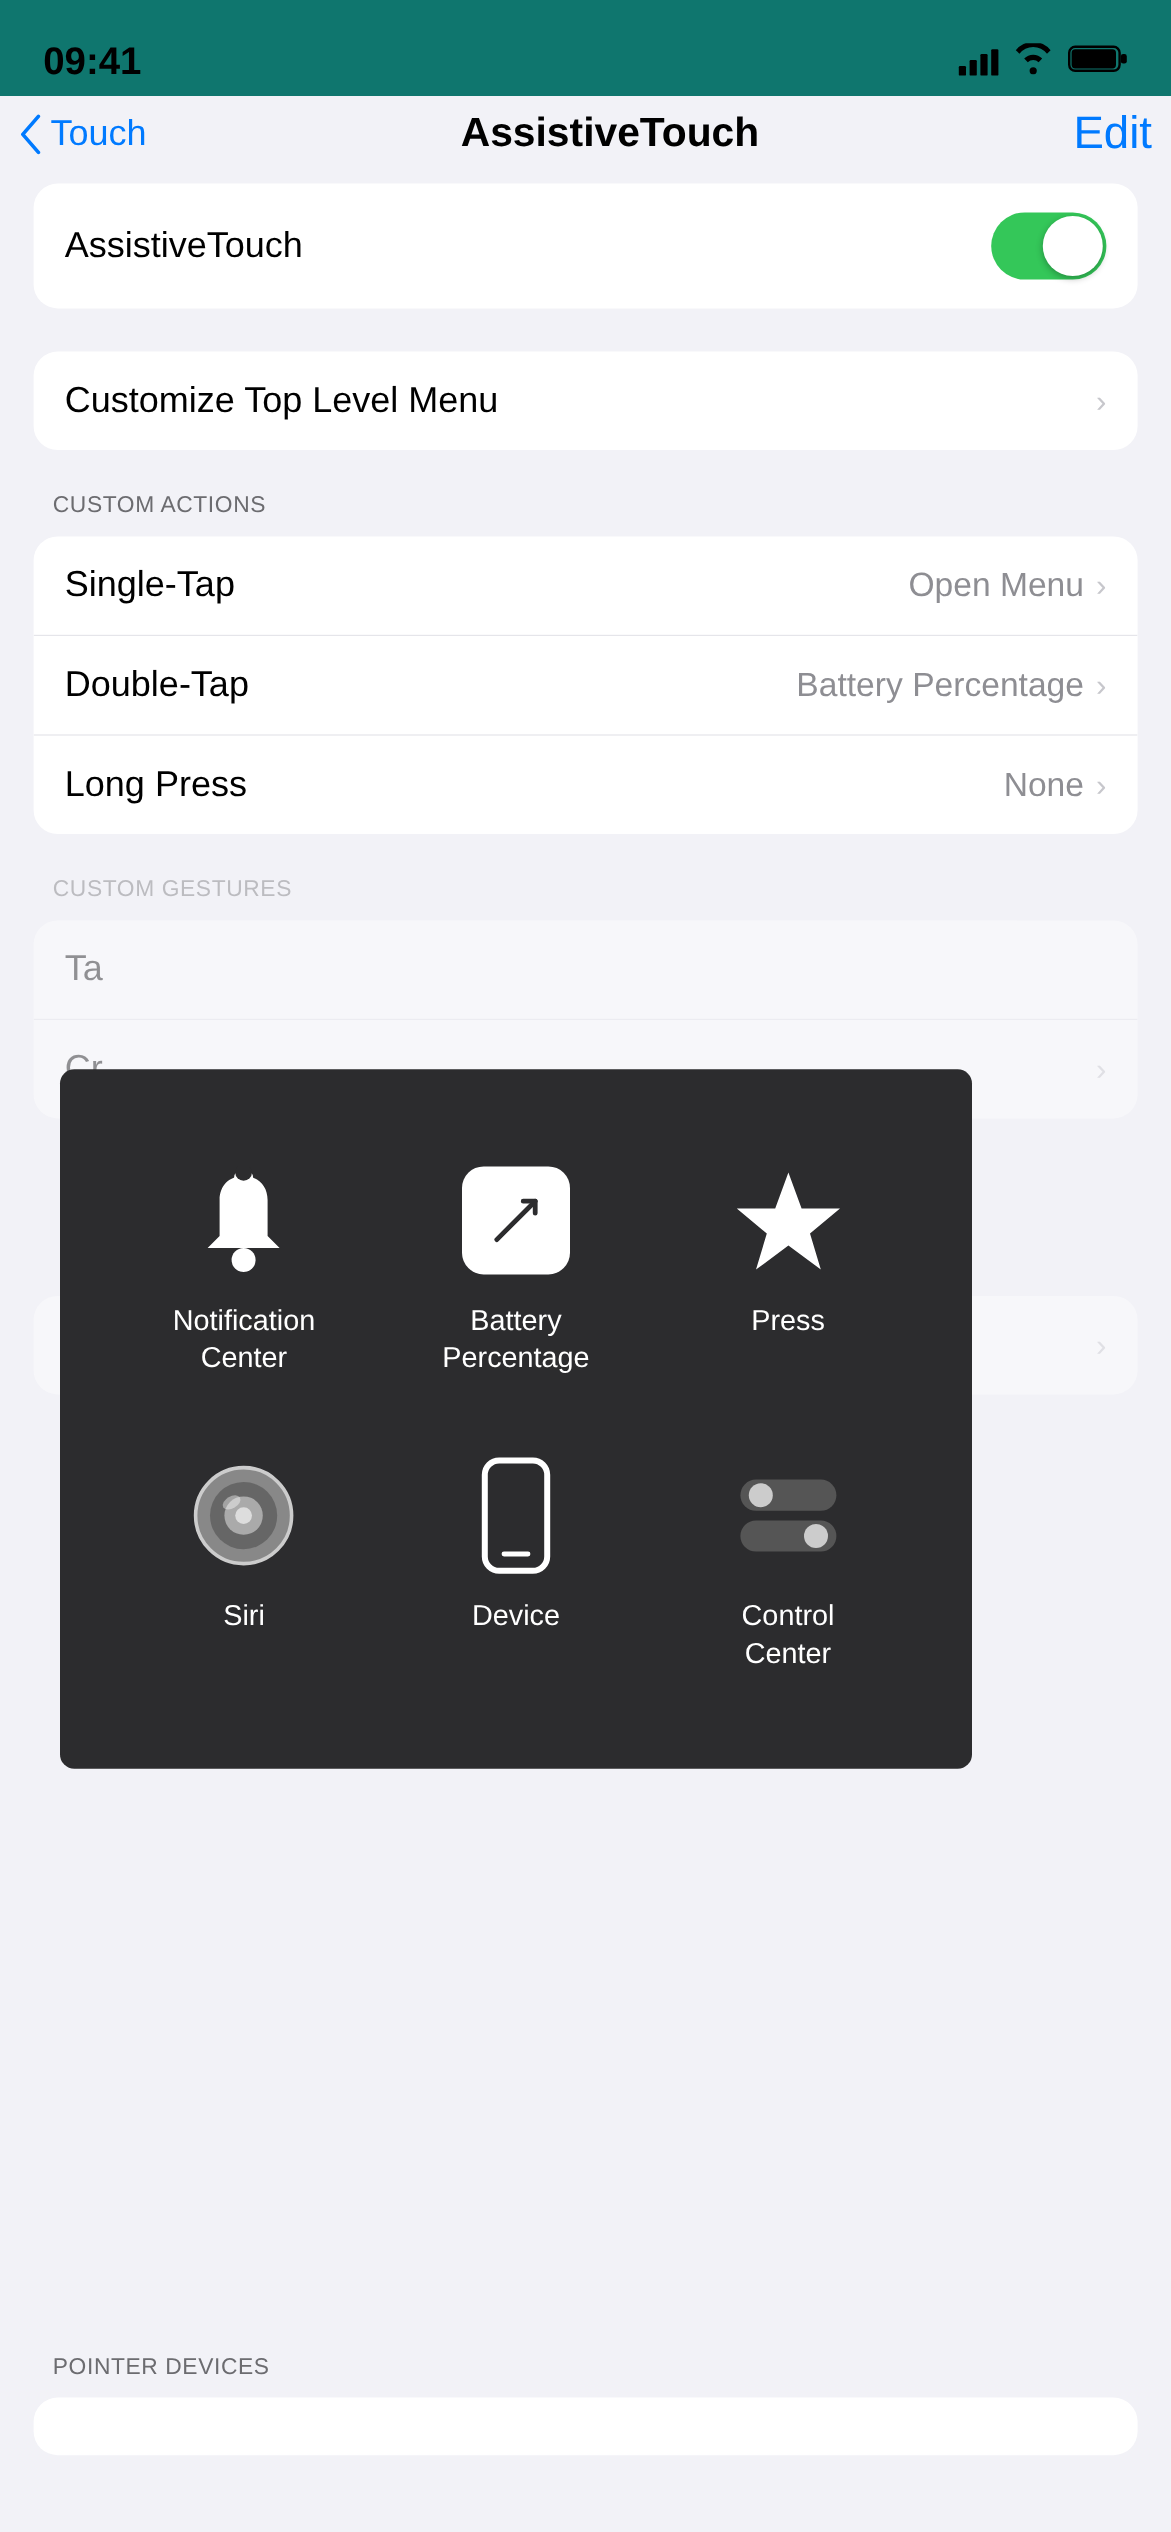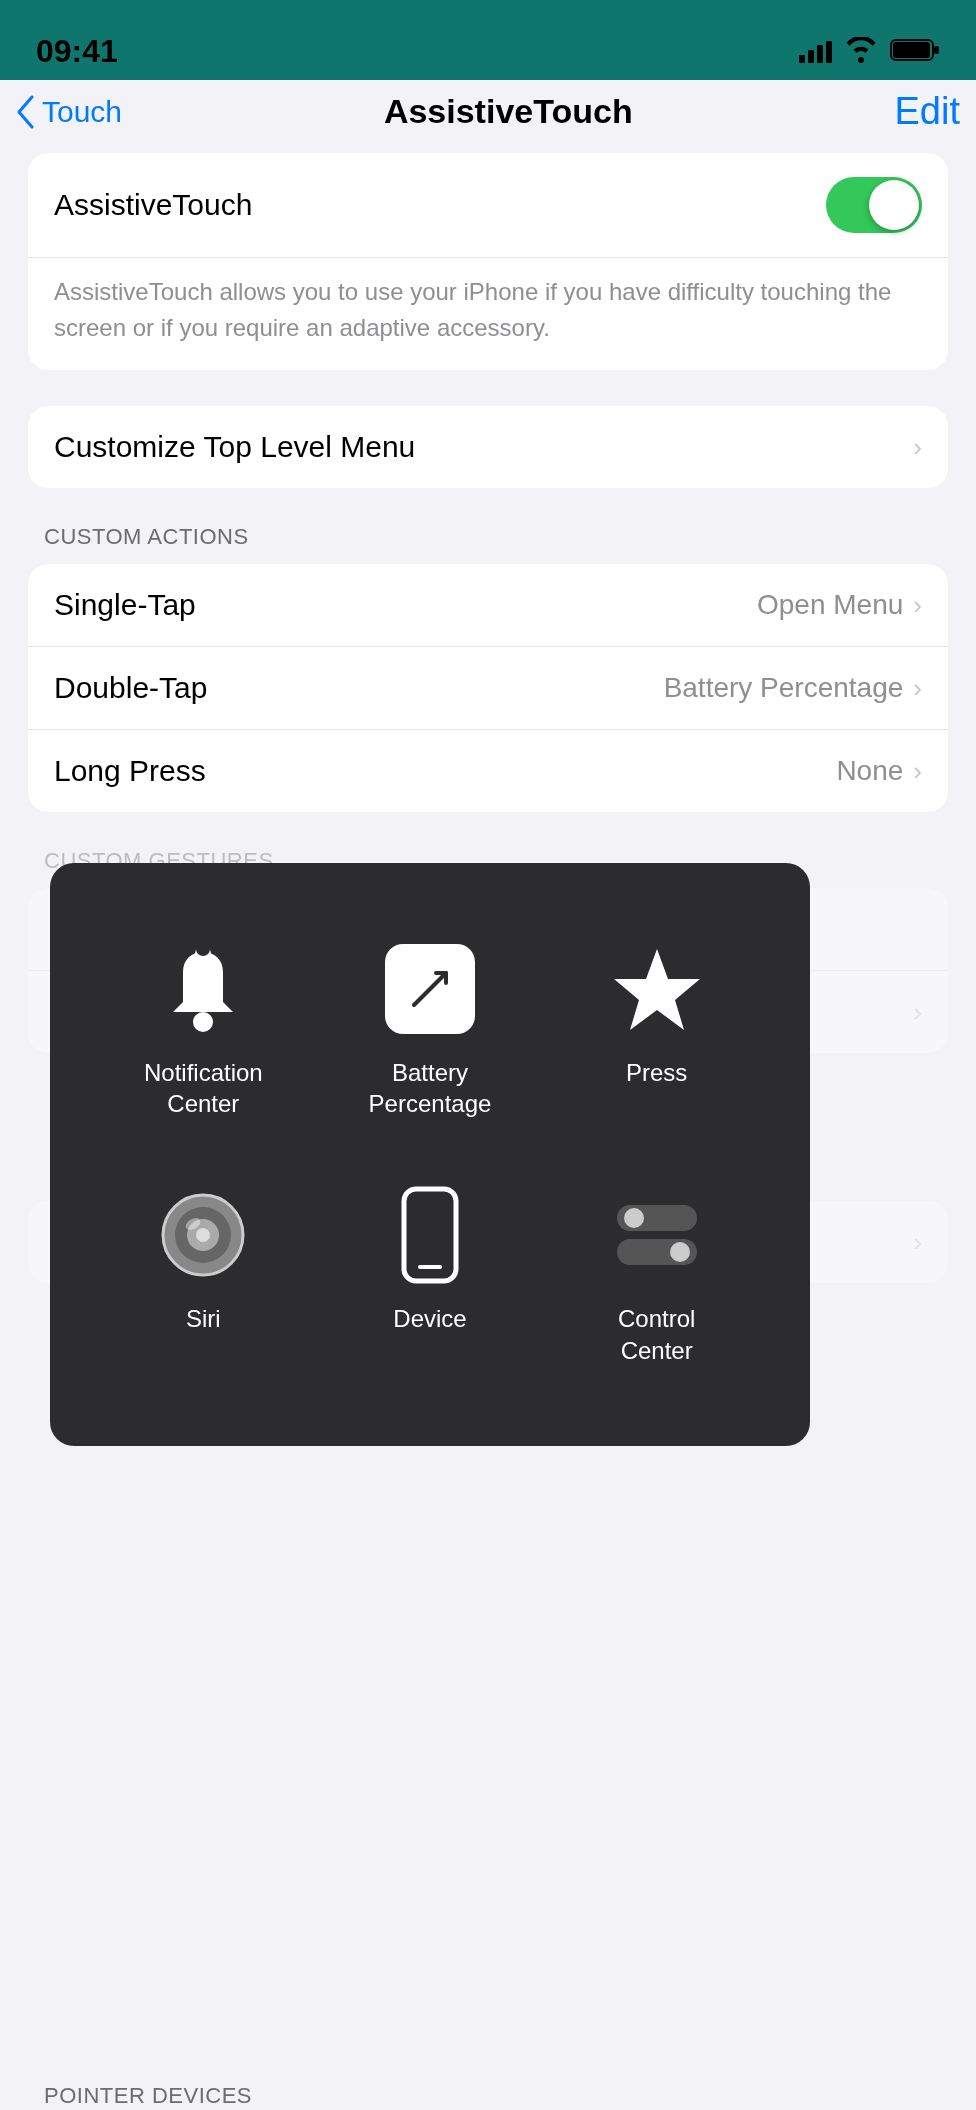--- a/index.html
+++ b/index.html
@@ -69,21 +69,21 @@
       font-size: 38px;
       cursor: pointer;
     }
 
     
     .section {
       padding: 0 28px;
       margin-bottom: 36px;
     }
     .section-label {
-      font-size: 22px;
+      font-size: 19px;
       font-weight: 400;
       color: #6c6c70;
       text-transform: uppercase;
       letter-spacing: 0.5px;
       margin-bottom: 14px;
       padding-left: 16px;
     }
     .card {
       background: #fff;
       border-radius: 20px;
@@ -140,25 +140,25 @@
     .description-text {
       padding: 16px 26px 24px;
       font-size: 24px;
       color: #8e8e93;
       line-height: 1.5;
     }
 
     
     .popup-overlay {
       position: absolute;
-      top: 863px;
+      top: 891px;
       left: 50px;
       width: 760px;
       background: #2c2c2e;
-      border-radius: 24px;
+      border-radius: 12px;
       padding: 40px 40px 50px;
       z-index: 100;
     }
     .popup-grid {
       display: grid;
       grid-template-columns: 1fr 1fr 1fr;
       gap: 0;
     }
     .popup-item {
       display: flex;
@@ -238,21 +238,20 @@
 </div>
 
 <div class="section">
   <div class="card">
     <div class="card-row">
       <span class="row-label">AssistiveTouch</span>
       <div class="toggle">
         <div class="toggle-knob"></div>
       </div>
     </div>
-    <div class="description-text">AssistiveTouch allows you to use your iPhone if you have difficulty touching the screen or if you require an adaptive accessory.</div>
   </div>
 </div>
 
 <div class="section">
   <div class="card">
     <div class="card-row">
       <span class="row-label">Customize Top Level Menu</span>
       <span class="chevron">›</span>
     </div>
   </div>

